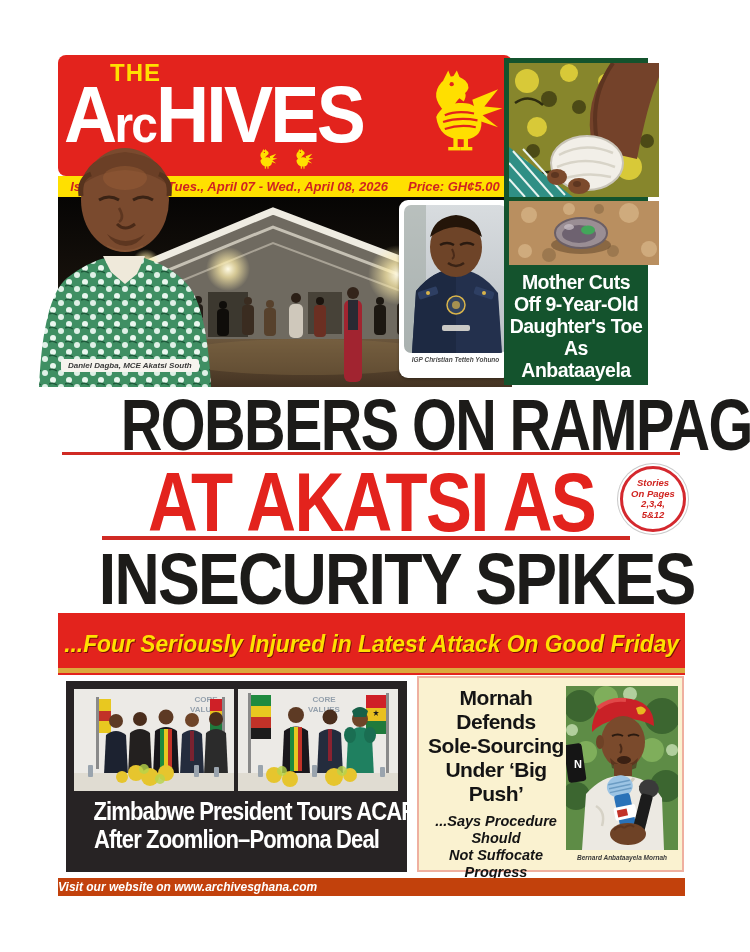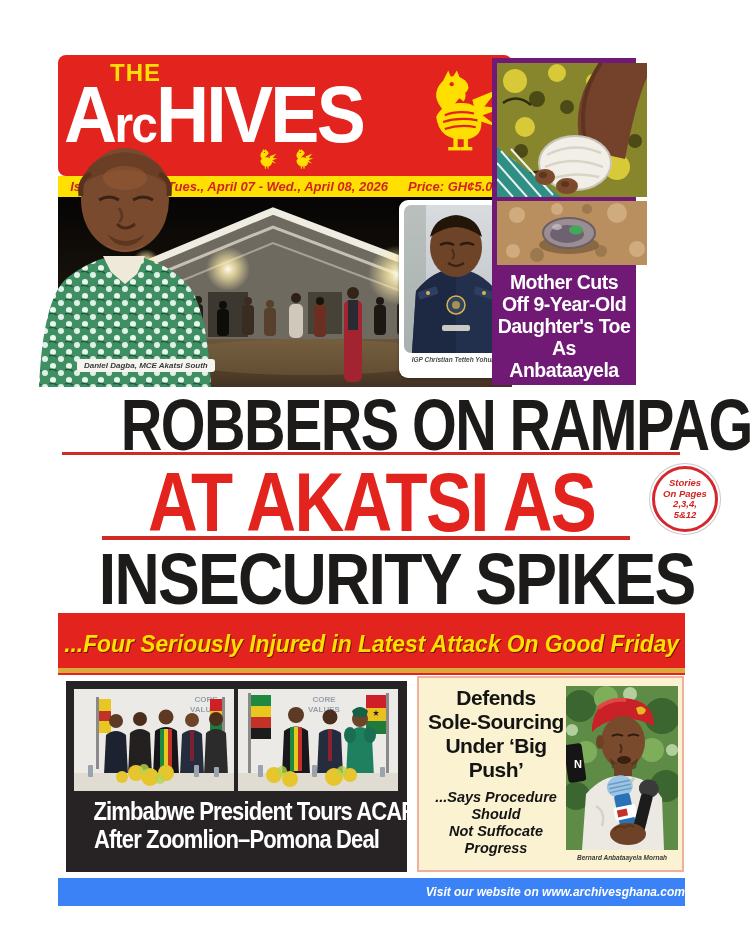--- a/index.html
+++ b/index.html
@@ -20,42 +20,42 @@
 
   
   .issue-strip{left:58px;top:176px;width:454px;height:21px;background:#ffe000;display:flex;
                align-items:center;justify-content:center;gap:20px;color:#d02420;
                font-size:13px;font-weight:bold;font-style:italic;white-space:nowrap;}
 
   
   .main-photo{left:58px;top:197px;width:454px;height:190px;}
   .dagba{left:33px;top:138px;width:182px;height:249px;}
   .dagba-cap{left:28px;top:221px;background:#f6f4ee;border-radius:3px;padding:2px 7px;
-             font-size:8px;font-weight:bold;font-style:italic;color:#3a3a3a;white-space:nowrap;margin-left:16px;}
+             font-size:8px;font-weight:bold;font-style:italic;color:#3a3a3a;white-space:nowrap;}
   .igp{left:399px;top:200px;width:113px;height:178px;background:#ffffff;border-radius:9px;
        box-shadow:0 1px 3px rgba(0,0,0,.35);padding:5px 5px 0 5px;box-sizing:border-box;}
   .igp-cap{margin-top:3px;text-align:center;font-size:6.5px;font-weight:bold;font-style:italic;color:#4a4a4a;}
 
   
-  .teal-col{left:492px;top:58px;width:144px;height:327px;background:#701a75;box-sizing:border-box;padding:5px;}
+  .teal-col{left:504px;top:58px;width:144px;height:327px;background:#14532d;box-sizing:border-box;padding:5px;}
   .teal-col .ph{display:block;}
   .teal-head{margin-top:6px;text-align:center;color:#ffffff;font-weight:bold;font-size:19.5px;
              line-height:22px;letter-spacing:-.5px;}
 
   
   .hl{left:58px;width:627px;text-align:center;font-weight:bold;white-space:nowrap;}
   .hl1{top:384px;font-size:72px;letter-spacing:-2px;color:#1c1b19;transform:scaleX(.80);transform-origin:center;}
   .hl2{top:454px;font-size:84px;letter-spacing:-2px;color:#e3231d;transform:scaleX(.82);transform-origin:center;}
   .hl3{top:538px;font-size:72px;letter-spacing:-2px;color:#1c1b19;transform:scaleX(.87);transform-origin:center;}
   .rule1{left:62px;top:452px;width:618px;height:3px;background:#d02a24;}
   .rule2{left:102px;top:536px;width:528px;height:4px;background:#d02a24;}
   .badge{left:620px;top:466px;width:66px;height:66px;background:#ffffff;border:3px solid #d4282e;
          border-radius:50%;box-shadow:0 0 0 2px #ffffff,0 0 0 3px #c9c9c9;box-sizing:border-box;
          display:flex;flex-direction:column;justify-content:center;text-align:center;
-         color:#d02420;font-size:9.5px;line-height:10.5px;font-weight:bold;font-style:italic;margin-left:32px;}
+         color:#d02420;font-size:9.5px;line-height:10.5px;font-weight:bold;font-style:italic;}
 
   
   .sub-strip{left:58px;top:613px;width:627px;height:62px;background:#e3231d;display:flex;
              align-items:center;justify-content:center;}
   .sub-strip span{color:#ffe000;font-size:24px;font-weight:bold;font-style:italic;white-space:nowrap;
                   transform:scaleX(.95);text-shadow:1px 1px 0 #7a0d08;}
   .gold-rule{left:58px;top:668px;width:627px;height:5px;background:#dca93c;}
 
   
   .zim-panel{left:66px;top:681px;width:341px;height:191px;background:#272324;box-sizing:border-box;padding:8px;}
@@ -67,22 +67,22 @@
   .mornah-panel{left:417px;top:676px;width:267px;height:196px;background:#faf2d0;
                 border:2px solid #efb0a0;box-sizing:border-box;}
   .mornah-text{position:absolute;left:4px;top:8px;width:146px;text-align:center;}
   .mornah-h{color:#141414;font-weight:bold;font-size:21px;line-height:24px;letter-spacing:-.5px;}
   .mornah-sub{margin-top:7px;color:#141414;font-weight:bold;font-style:italic;font-size:14.5px;line-height:17px;}
   .mornah-photo{position:absolute;left:147px;top:8px;width:112px;height:164px;}
   .mornah-cap{position:absolute;left:147px;top:176px;width:112px;text-align:center;
               font-size:6.5px;font-weight:bold;font-style:italic;color:#3a3a3a;}
 
   
-  .footer-bar{left:58px;top:878px;width:627px;height:28px;background:#3b82f6;display:flex;
-              align-items:center;justify-content:flex-end;color:#ffffff;font-size:12px;
+  .footer-bar{left:58px;top:878px;width:627px;height:18px;background:#c2410c;display:flex;
+              align-items:center;justify-content:flex-start;color:#ffffff;font-size:12px;
               font-weight:bold;font-style:italic;}
   svg{display:block;}
 </style>
 </head>
 <body>
 
 <div class="page">
 
   <div class="abs masthead">
     <div class="abs mh-the">THE</div>
@@ -483,20 +483,21 @@
           </g>
       </svg>
     </div>
     <div class="zim-cap">Zimbabwe President Tours ACARP</div>
     <div class="zim-cap" style="margin-top:0">After Zoomlion–Pomona Deal</div>
   </div>
 
   <div class="abs mornah-panel">
     <div class="mornah-text">
       <div class="mornah-h">
+        <div>Mornah</div>
         <div>Defends</div>
         <div>Sole-Sourcing</div>
         <div>Under ‘Big</div>
         <div>Push’</div>
       </div>
       <div class="mornah-sub">
         <div>...Says Procedure Should</div>
         <div>Not Suffocate Progress</div>
       </div>
     </div>

